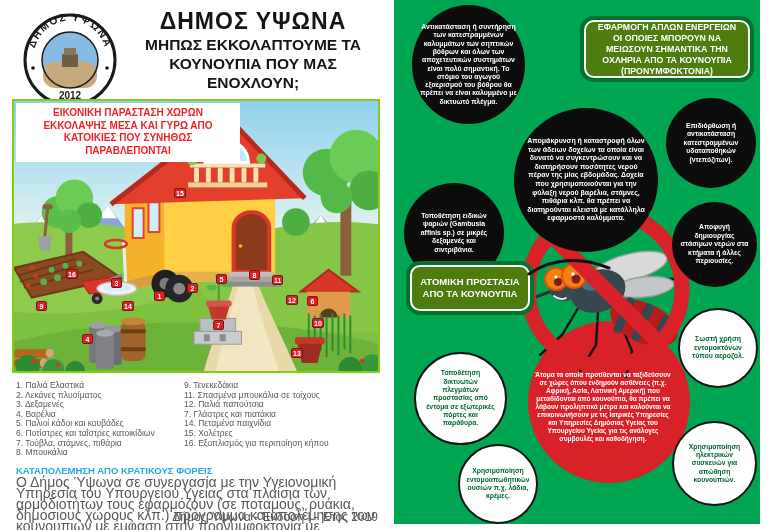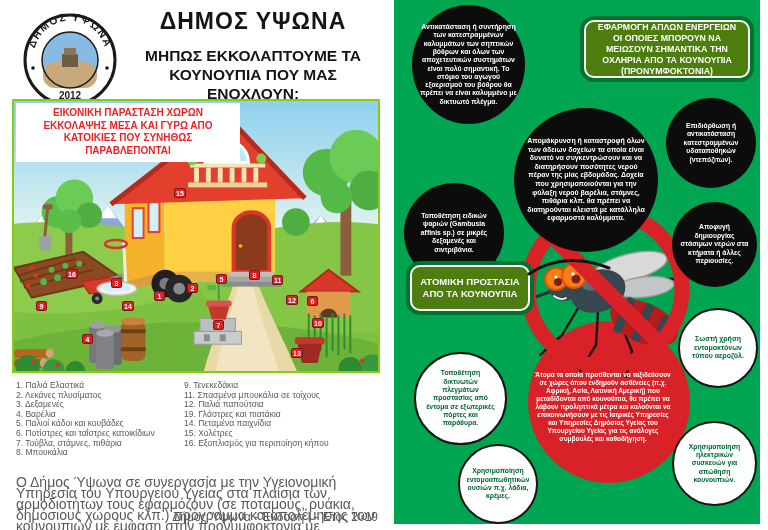--- a/index.html
+++ b/index.html
@@ -4,21 +4,21 @@
 <style>
   html,body{margin:0;padding:0}
   body{width:768px;height:530px;background:#ffffff;position:relative;overflow:hidden;
        font-family:"Liberation Sans",sans-serif;-webkit-font-smoothing:antialiased}
 
   
   .left-panel{position:absolute;left:0;top:0;width:392px;height:530px;background:#fff}
   .logo{position:absolute;left:22px;top:12px;width:96px;height:96px}
   .title-block{position:absolute;left:122px;top:8px;width:262px;text-align:center;color:#151515}
   .page-title{font-size:23px;font-weight:bold;letter-spacing:1px}
-  .page-subtitle{margin-top:11px;font-size:15.5px;line-height:19px;font-weight:bold}
+  .page-subtitle{font-size:15.5px;line-height:19px;font-weight:bold}
 
   .scene-box{position:absolute;left:12px;top:99px;width:368px;height:274px;border:2px solid #84cc16;
              box-sizing:border-box;background:#fff;overflow:hidden}
   .scene-caption{position:absolute;left:2px;top:2px;width:212px;background:#fff;padding:4px 6px 5px;
                  font-size:10px;line-height:12.5px;font-weight:bold;color:#EC2227;text-align:center;z-index:3}
   .scene-svg{position:absolute;left:0;top:0;width:100%;height:100%;z-index:1}
   .marker{position:absolute;z-index:2;min-width:11px;height:10px;padding:0 1px;background:#D92128;
           border:1px solid #7E1414;border-radius:2px;color:#fff;font-size:7px;font-weight:bold;
           display:flex;align-items:center;justify-content:center;box-sizing:border-box}
 
@@ -289,27 +289,28 @@
         <div>4. Βαρέλια</div>
         <div>5. Παλιοί κάδοι και κουβάδες</div>
         <div>6. Ποτίστρες και ταΐστρες κατοικίδιων</div>
         <div>7. Τούβλα, στάμνες, πιθάρια</div>
         <div>8. Μπουκάλια</div>
       </div>
     <div class="list-col2">
         <div>9. Τενεκεδάκια</div>
         <div>11. Σπασμένα μπουκάλια σε τοίχους</div>
         <div>12. Παλιά παπούτσια</div>
-        <div>19. Γλάστρες και πιατάκια</div>
+        <div>7. Γλάστρες και πιατάκια</div>
         <div>14. Πεταμένα παιχνίδια</div>
         <div>15. Χολέτρες</div>
         <div>16. Εξοπλισμός για περιποίηση κήπου</div>
       </div>
   </div>
 
+  <div class="agency-heading">ΚΑΤΑΠΟΛΕΜΗΣΗ ΑΠΟ ΚΡΑΤΙΚΟΥΣ ΦΟΡΕΙΣ</div>
   <div class="agency-text">Ο Δήμος Ύψωνα σε συνεργασία με την Υγειονομική Υπηρεσία του Υπουργείου Υγείας στα πλαίσια των αρμοδιοτήτων τους εφαρμόζουν (σε ποταμούς, ρυάκια, δημόσιους χώρους κλπ.) πρόγραμμα καταπολέμησης των κουνουπιών με έμφαση στην προνυμφοκτονία με συνδυασμό μεθόδων και στη μείωση των στάσιμων νερών, αξιοποίηση προνυμφοφάγων ψαριών και χρήση βιολογικών συσκευασμάτων.</div>
   <div class="credit">Δήμος Ύψωνα - Έκδοση Ι - Έτος 2019</div>
 </div>
 
 <div class="green-panel">
 
   <div class="bubble black b-septic">Αντικατάσταση ή συντήρηση των κατεστραμμένων καλυμμάτων των σηπτικών βόθρων και όλων των αποχετευτικών συστημάτων είναι πολύ σημαντική. Το στόμιο του αγωγού εξαερισμού του βόθρου θα πρέπει να είναι καλυμμένο με δικτυωτό πλέγμα.</div>
 
   <div class="plaque p-header">ΕΦΑΡΜΟΓΗ ΑΠΛΩΝ ΕΝΕΡΓΕΙΩΝ ΟΙ ΟΠΟΙΕΣ ΜΠΟΡΟΥΝ ΝΑ ΜΕΙΩΣΟΥΝ ΣΗΜΑΝΤΙΚΑ ΤΗΝ ΟΧΛΗΡΙΑ ΑΠΟ ΤΑ ΚΟΥΝΟΥΠΙΑ (ΠΡΟΝΥΜΦΟΚΤΟΝΙΑ)</div>
 

